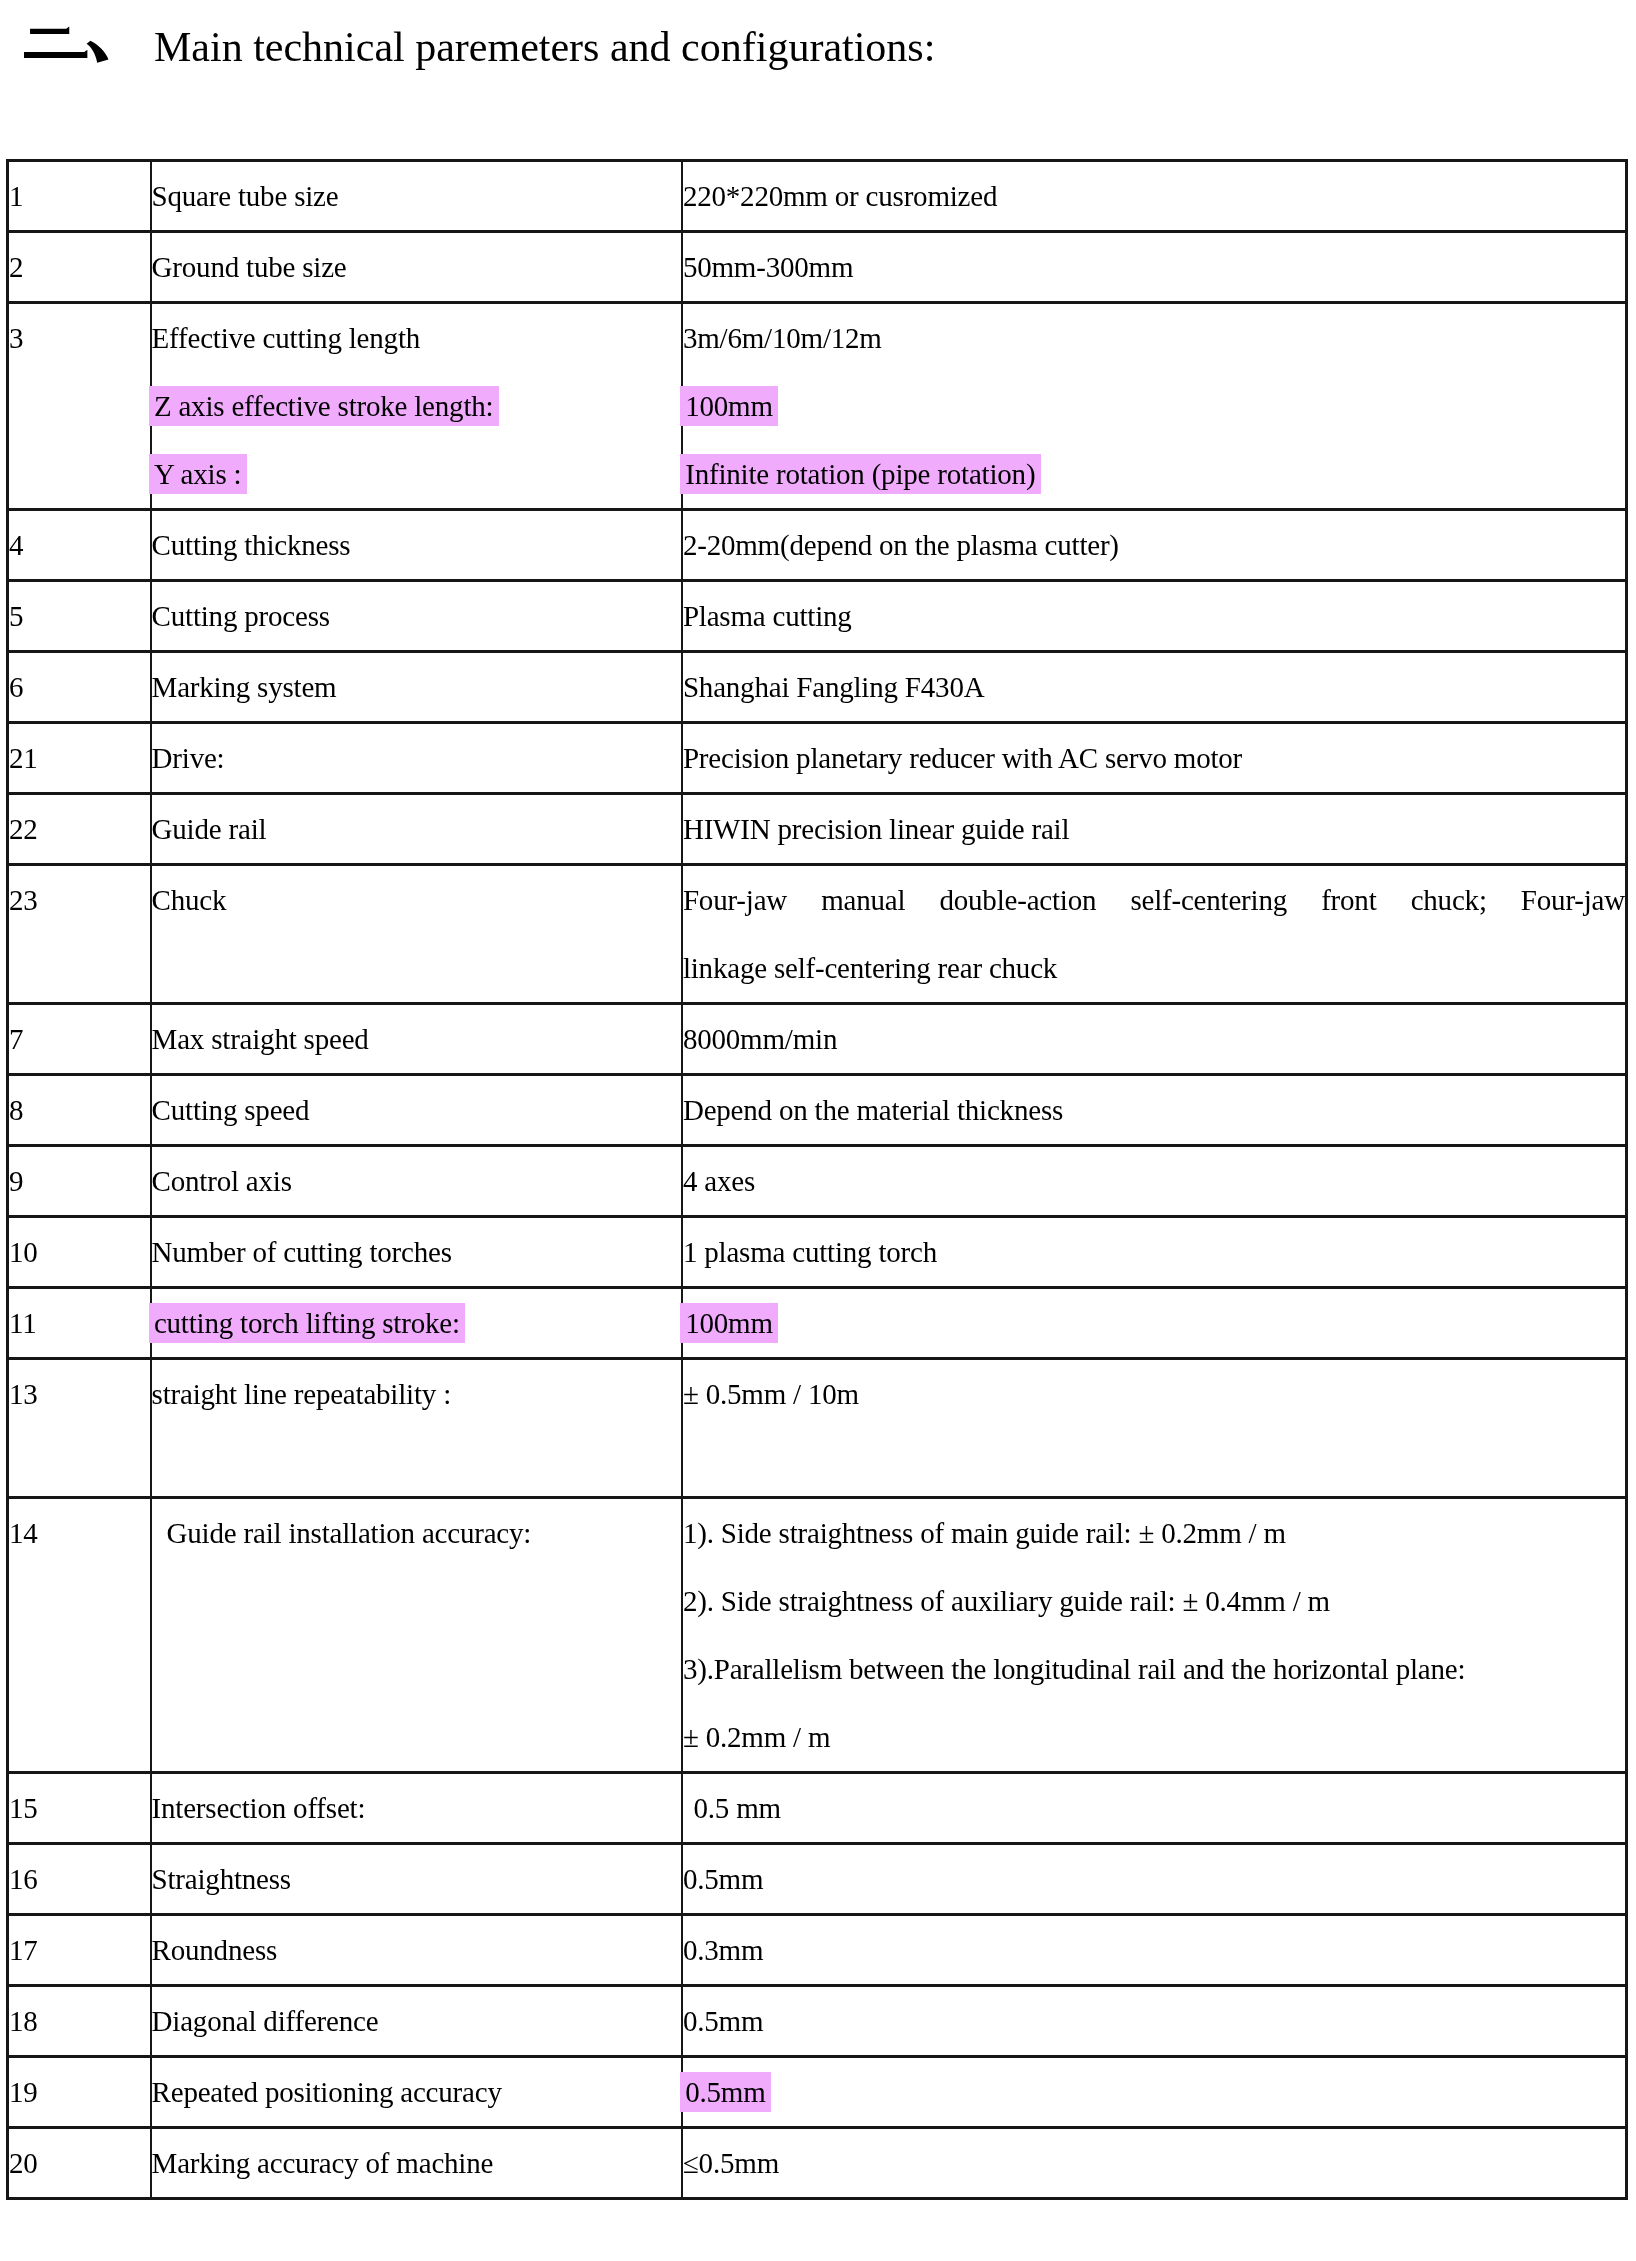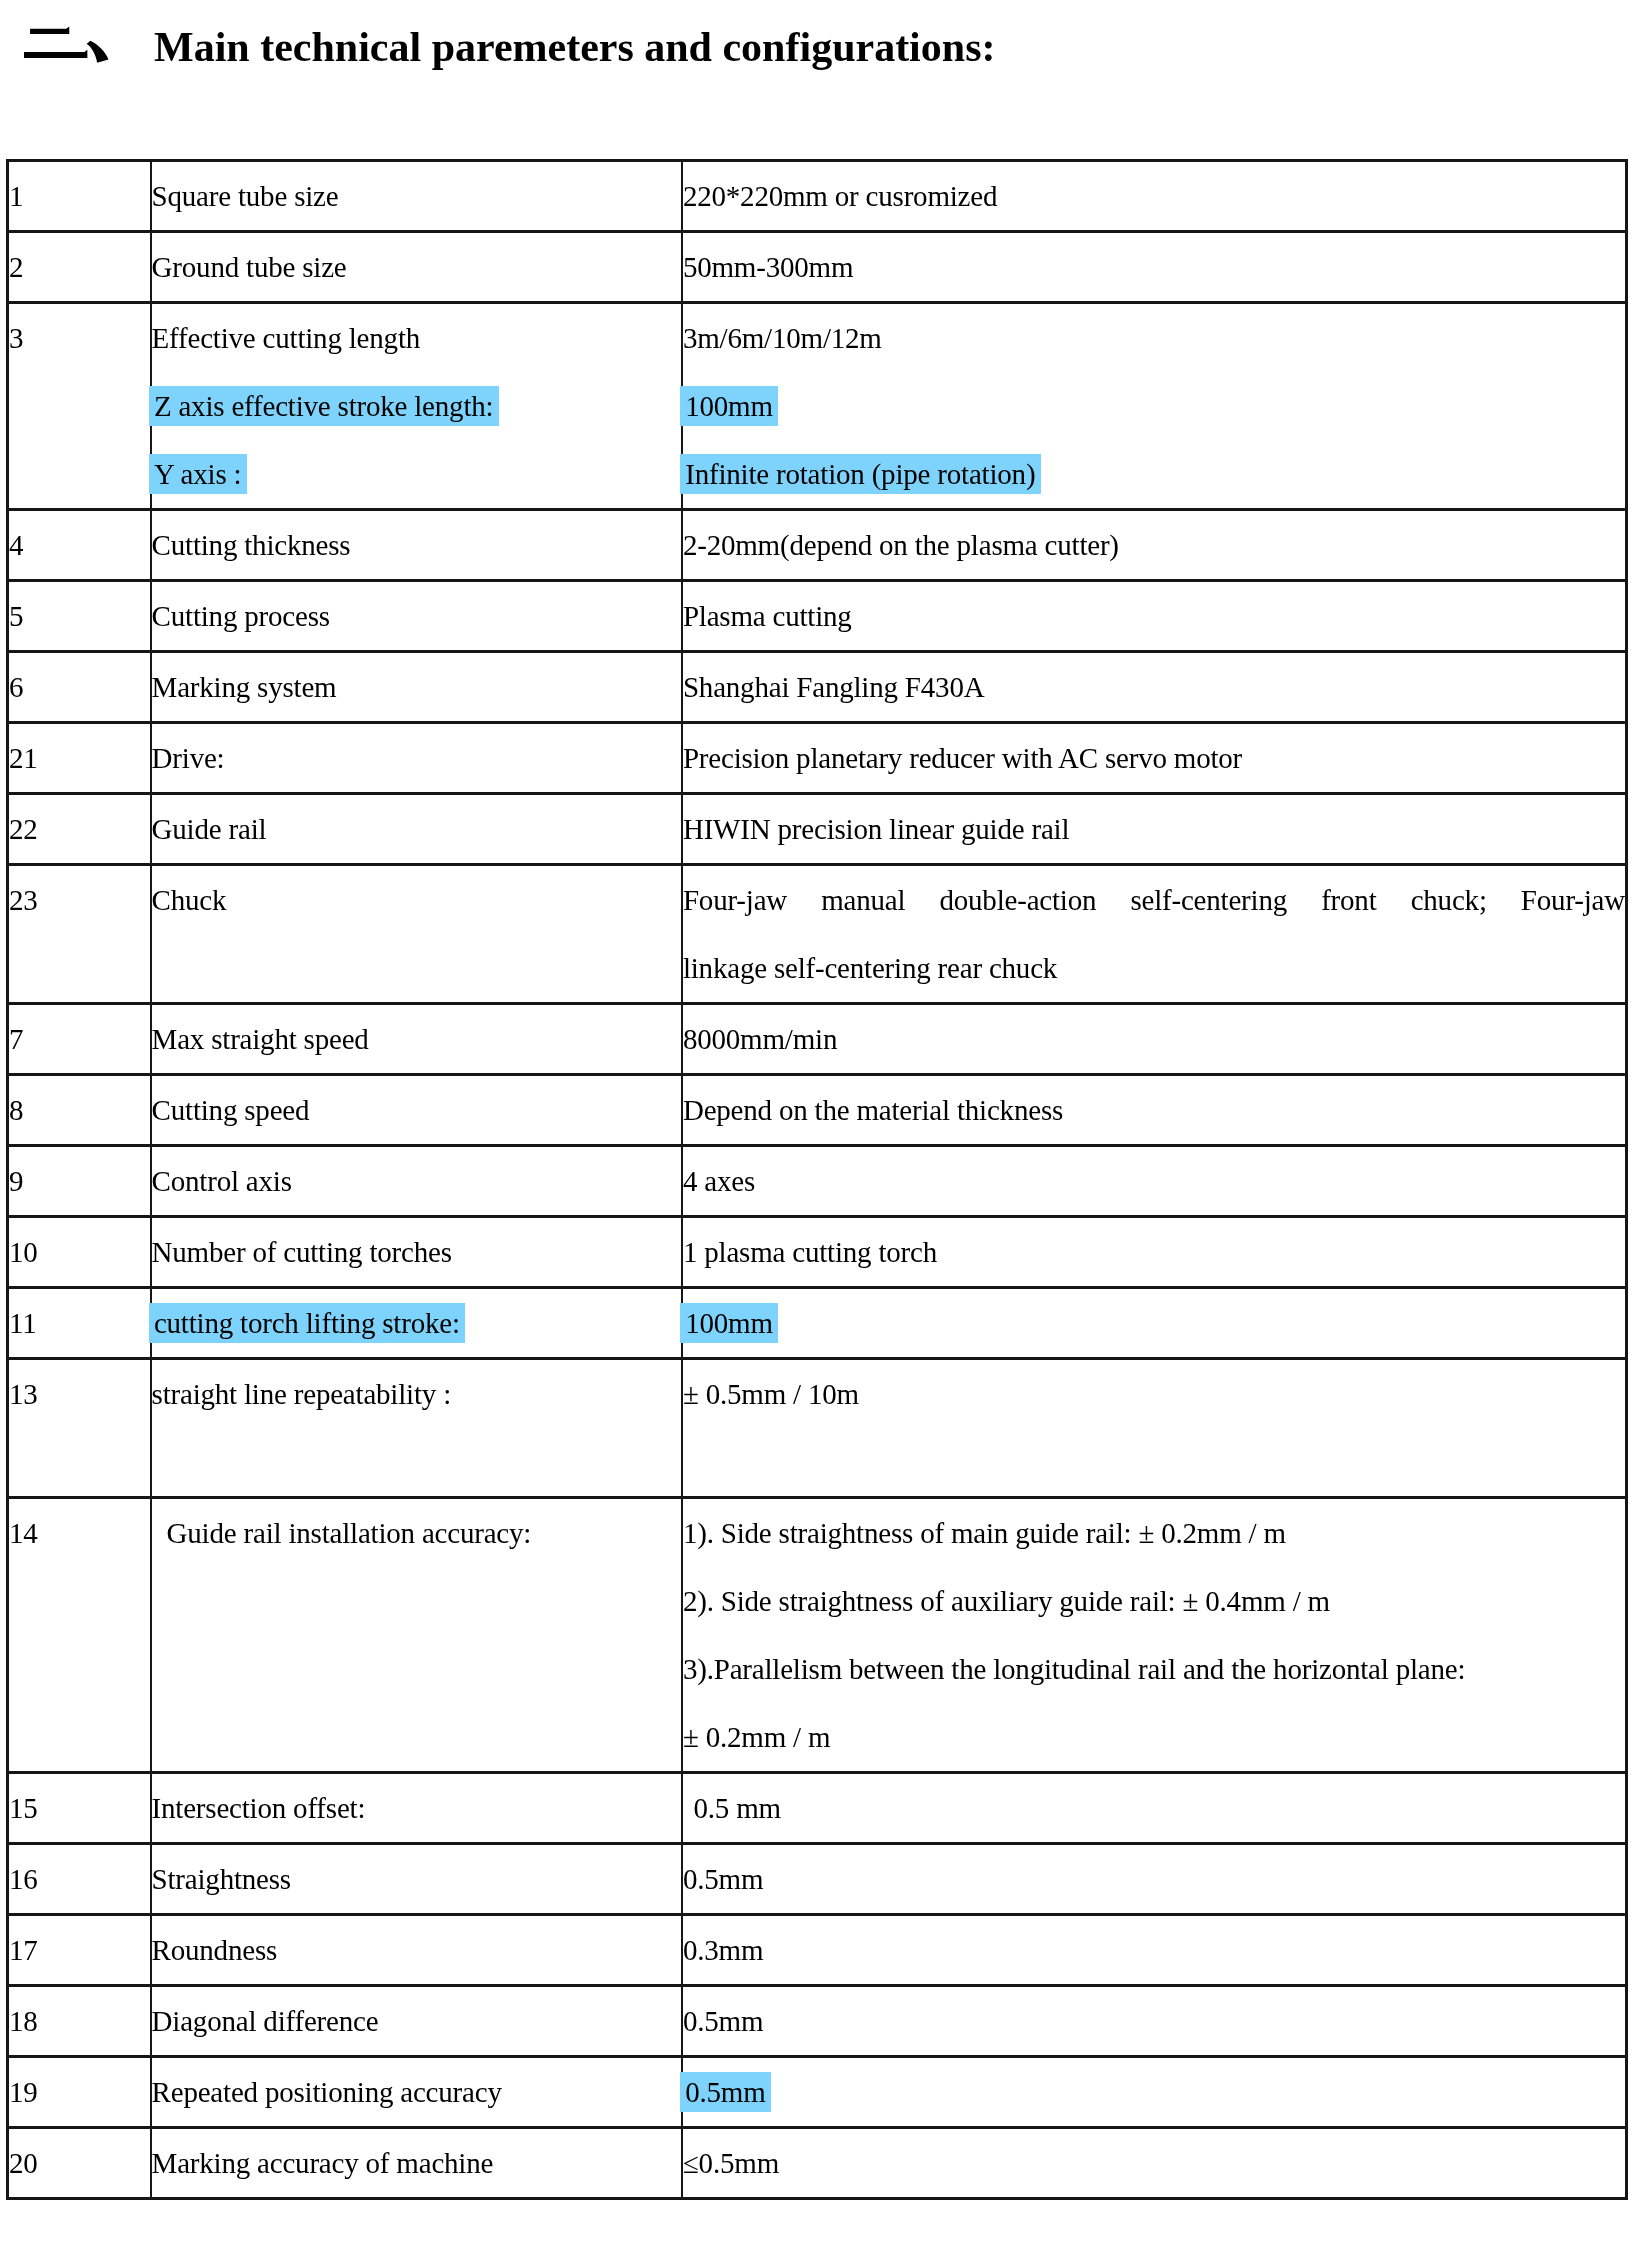--- a/index.html
+++ b/index.html
@@ -13,21 +13,21 @@
     color: #000000;
   }
   .page {
     position: relative;
     width: 1637px;
     height: 2261px;
   }
   .doc-title {
     margin: 12px 0 0 21px;
     font-size: 42px;
-    font-weight: bold;
+    font-weight: normal;
     line-height: 50px;
     white-space: nowrap;
   }
   .section-glyph {
     display: inline-block;
     vertical-align: -4.5px;
     margin-right: 41px;
   }
   .spec-table {
     margin: 83px 0 0 6px;
@@ -53,21 +53,21 @@
     line-height: 68px;
     white-space: nowrap;
     overflow: visible;
   }
   .line.jfull {
     white-space: normal;
     text-align: justify;
     text-align-last: justify;
   }
   .hl {
-    background: #7dd3fc;
+    background: #f0abfc;
     padding: 3.8px 5.3px;
     margin-left: -3px;
   }
 </style>
 </head>
 <body>
 
 <div class="page">
 
   <h1 class="doc-title">

